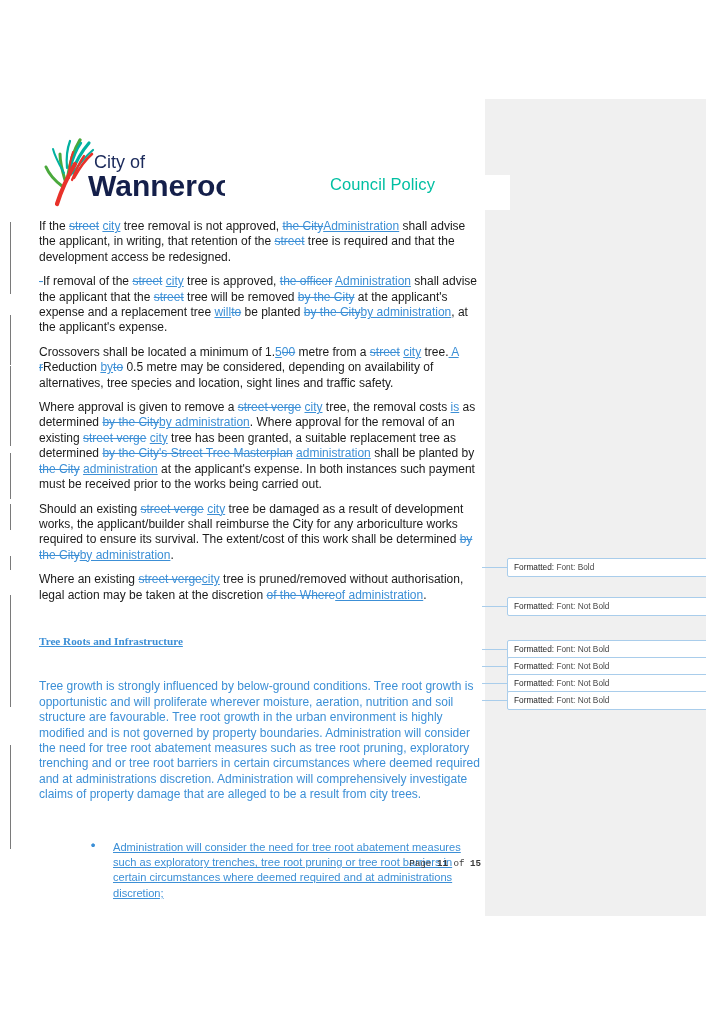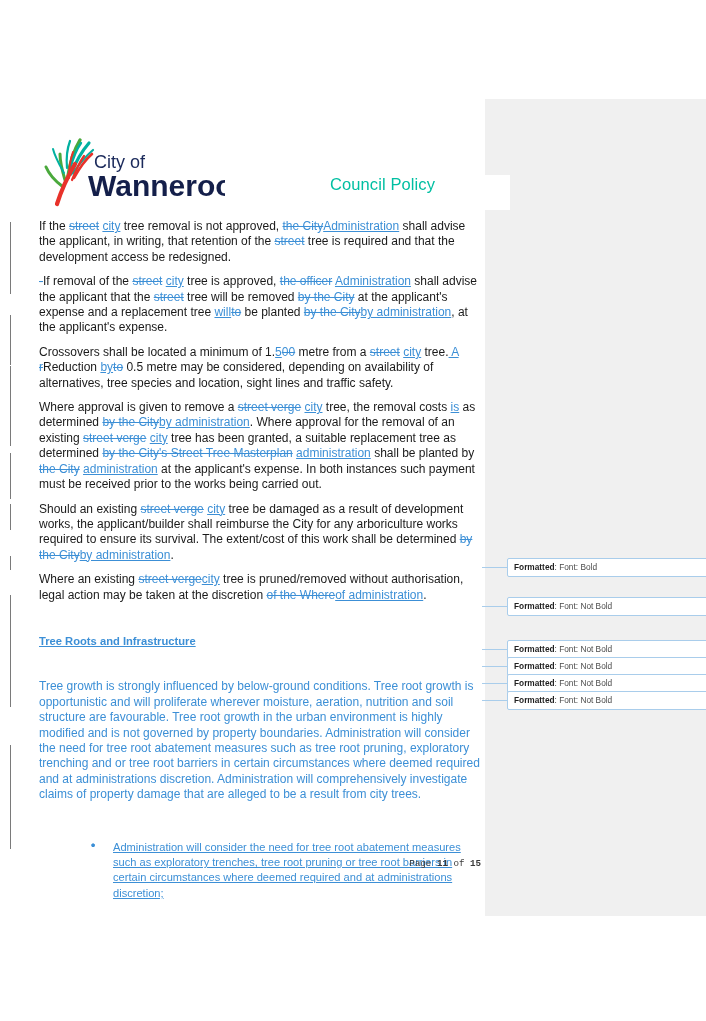--- a/index.html
+++ b/index.html
@@ -94,20 +94,21 @@
   p.para-ins {
     color: #3c8fd6;
   }
   h3.heading-ins {
     margin: 0;
     font-size: 11.2px;
     line-height: 15.4px;
     font-weight: bold;
     color: #3c8fd6;
     text-decoration: underline;
+    font-family: Liberation Serif, serif;
   }
 
   
   .gap-22 { height: 22px; }
   .gap-30 { height: 30px; }
 
   
   ul.ins-list {
     margin: 0;
     padding: 0 0 0 52px;
@@ -160,21 +161,21 @@
     background: #ffffff;
     border: 1px solid #a9cdeb;
     border-radius: 2px;
     padding: 3px 6px 3px 6px;
     font-size: 8.3px;
     line-height: 11px;
     color: #4a4a4a;
     white-space: nowrap;
   }
   .balloon .b-label {
-    font-weight: bold;
+    font-weight: normal;
     color: #1f1f1f;
     text-align: right;
   }
   
   .leader {
     position: absolute;
     height: 1px;
     background: #a9cdeb;
     transform-origin: left center;
   }

